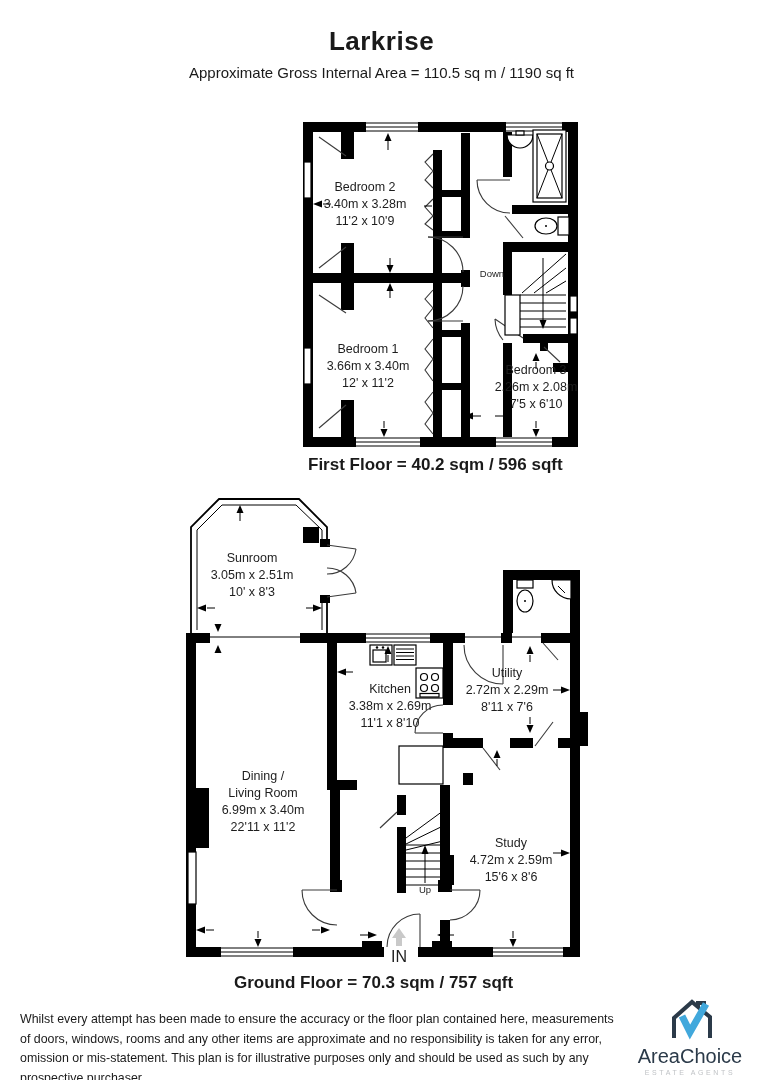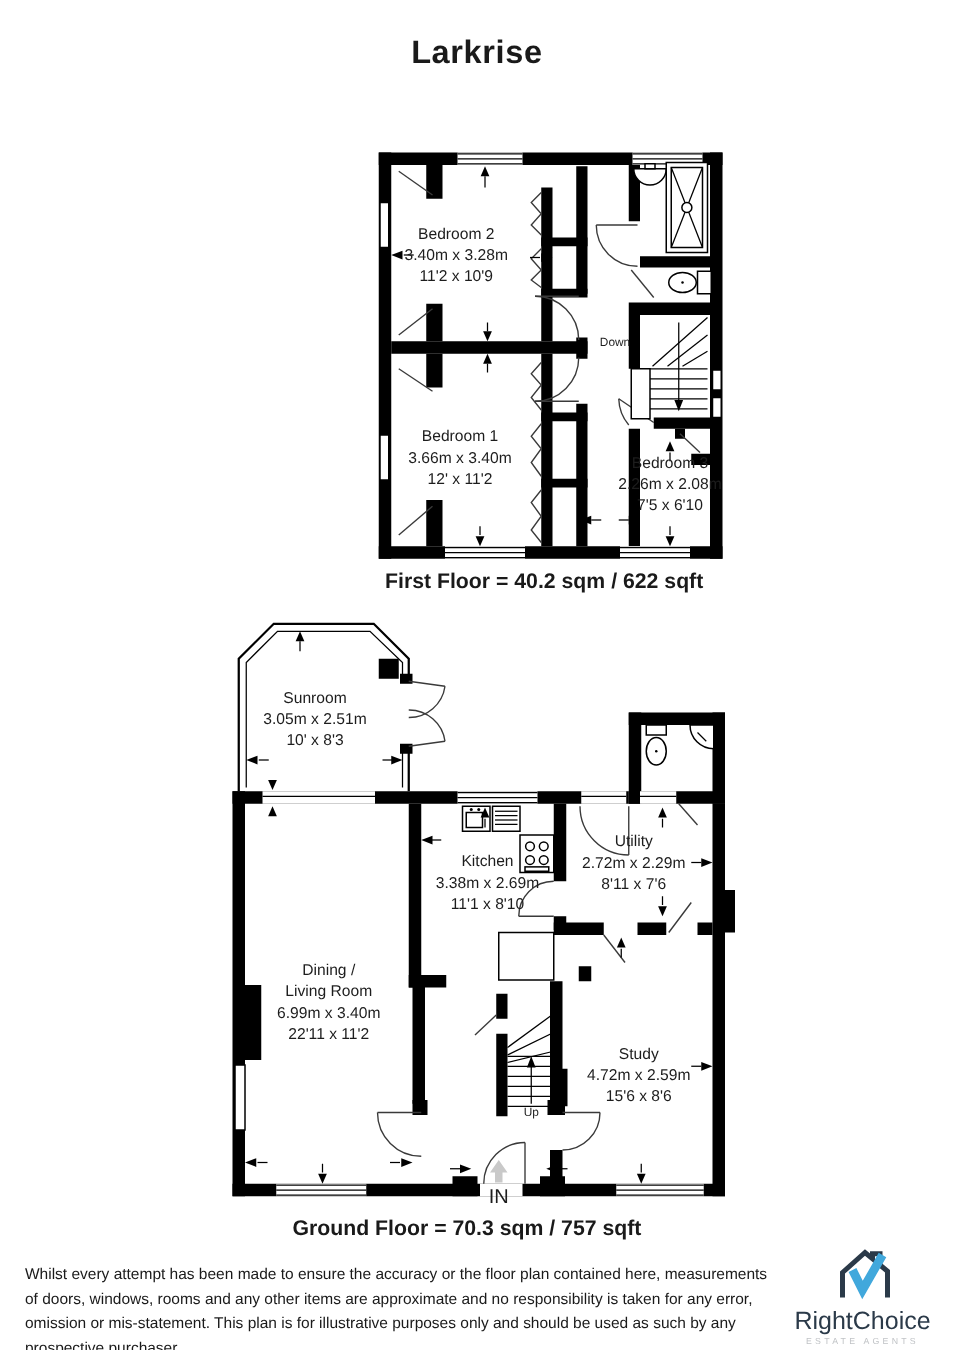--- a/index.html
+++ b/index.html
@@ -28,20 +28,21 @@
   .fix{stroke:#000;stroke-width:1.2;fill:#fff;}
   .tri{fill:#000;}
   .win{fill:#fff;}
 </style>
 </head>
 <body>
 
 <div class="page">
 
   <div class="title">Larkrise</div>
+  <div class="subtitle">Approximate Gross Internal Area = 110.5 sq m / 1190 sq ft</div>
 
   <svg width="763" height="1080" viewBox="0 0 763 1080" style="position:absolute;left:0;top:0;">
 
     <g>
 
       <g>
         <rect class="wall" x="303" y="122" width="275" height="10"></rect>
         <rect class="wall" x="303" y="437" width="275" height="10"></rect>
         <rect class="wall" x="303" y="122" width="10" height="325"></rect>
         <rect class="wall" x="568" y="122" width="10" height="325"></rect>
@@ -406,27 +407,27 @@
         <text class="rl" x="263" y="831">22'11 x 11'2</text>
         <text class="rl" x="511" y="847">Study</text>
         <text class="rl" x="511" y="864">4.72m x 2.59m</text>
         <text class="rl" x="511" y="881">15'6 x 8'6</text>
         <text class="sl" x="425" y="893">Up</text>
         <text class="inlbl" x="399" y="962">IN</text>
       </g>
     </g>
   </svg>
 
-  <div class="caption cap-first">First Floor = 40.2 sqm / 622 sqft</div>
+  <div class="caption cap-first">First Floor = 40.2 sqm / 596 sqft</div>
   <div class="caption cap-ground">Ground Floor = 70.3 sqm / 757 sqft</div>
 
   <div class="disclaimer">Whilst every attempt has been made to ensure the accuracy or the floor plan contained here, measurements of doors, windows, rooms and any other items are approximate and no responsibility is taken for any error, omission or mis-statement. This plan is for illustrative purposes only and should be used as such by any prospective purchaser.</div>
 
   <div class="logo">
     <svg width="64" height="44" viewBox="0 0 64 44">
       <path d="M16 42 V22 L34 6 L40 11 V7 H46 V16 L52 21 V42" fill="none" stroke="#2b3a49" stroke-width="4" stroke-linejoin="miter"></path>
       <path d="M24 20 L32 36 L48 8" fill="none" stroke="#41a8dc" stroke-width="7" stroke-linecap="butt"></path>
     </svg>
-    <div class="brand"><span>Right</span><span class="b">Choice</span></div>
+    <div class="brand"><span>Area</span><span class="b">Choice</span></div>
     <div class="tagline">ESTATE AGENTS</div>
   </div>
 
 </div>
 
 </body></html>

